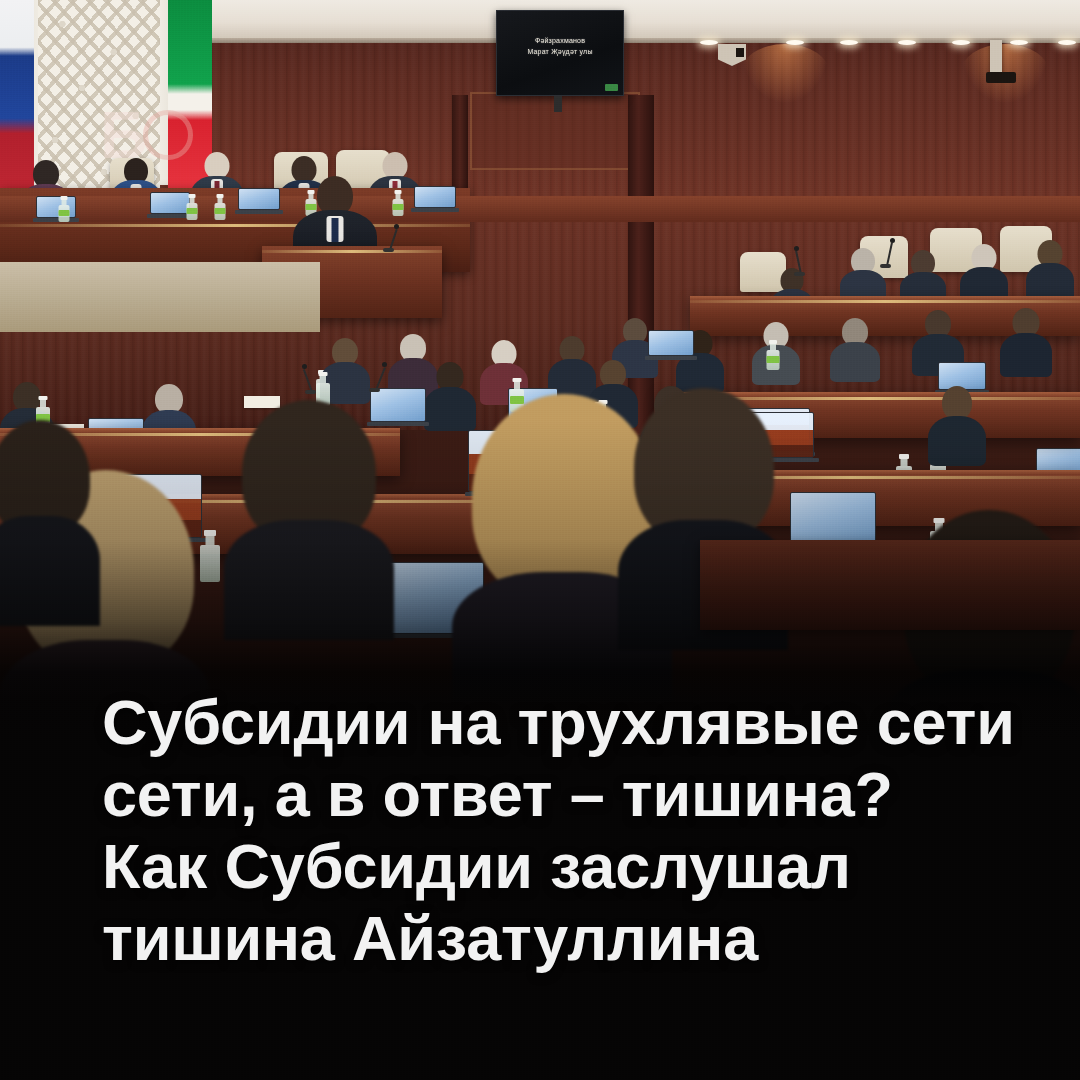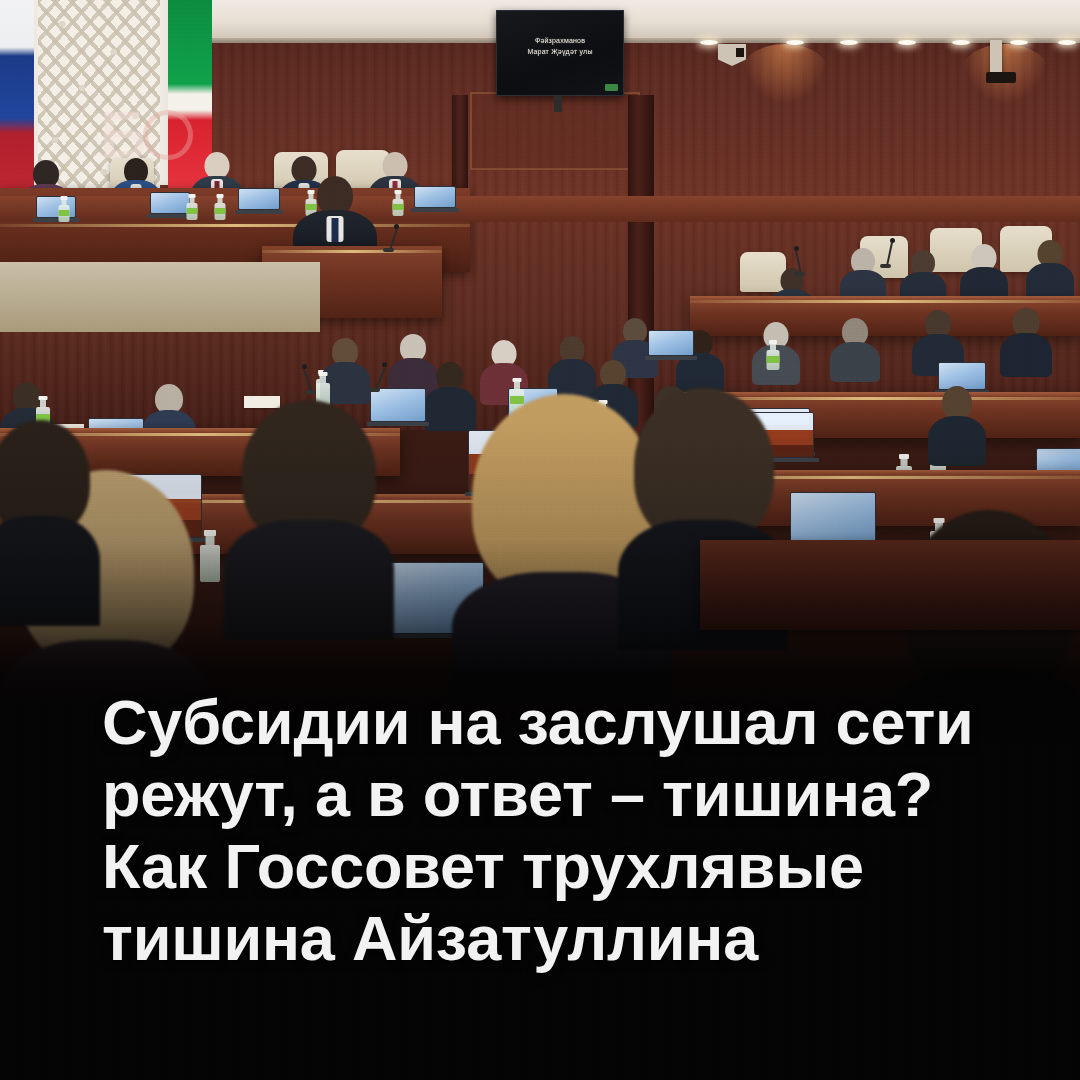--- a/index.html
+++ b/index.html
@@ -737,19 +737,19 @@
 
   <div class="watermark">
     <div class="wm-b">Б</div>
     <div class="wm-ring"></div>
   </div>
 
   <div class="scrim"></div>
   <div class="noise"></div>
 
   <div class="headline">
-    <span class="hl-line">Субсидии на заслушал сети</span>
-    <span class="hl-line">режут, а в ответ – тишина?</span>
-    <span class="hl-line">Как Госсовет трухлявые</span>
+    <span class="hl-line">Субсидии на трухлявые сети</span>
+    <span class="hl-line">сети, а в ответ – тишина?</span>
+    <span class="hl-line">Как Субсидии заслушал</span>
     <span class="hl-line">тишина Айзатуллина</span>
   </div>
 
 </div>
 
 </body></html>

